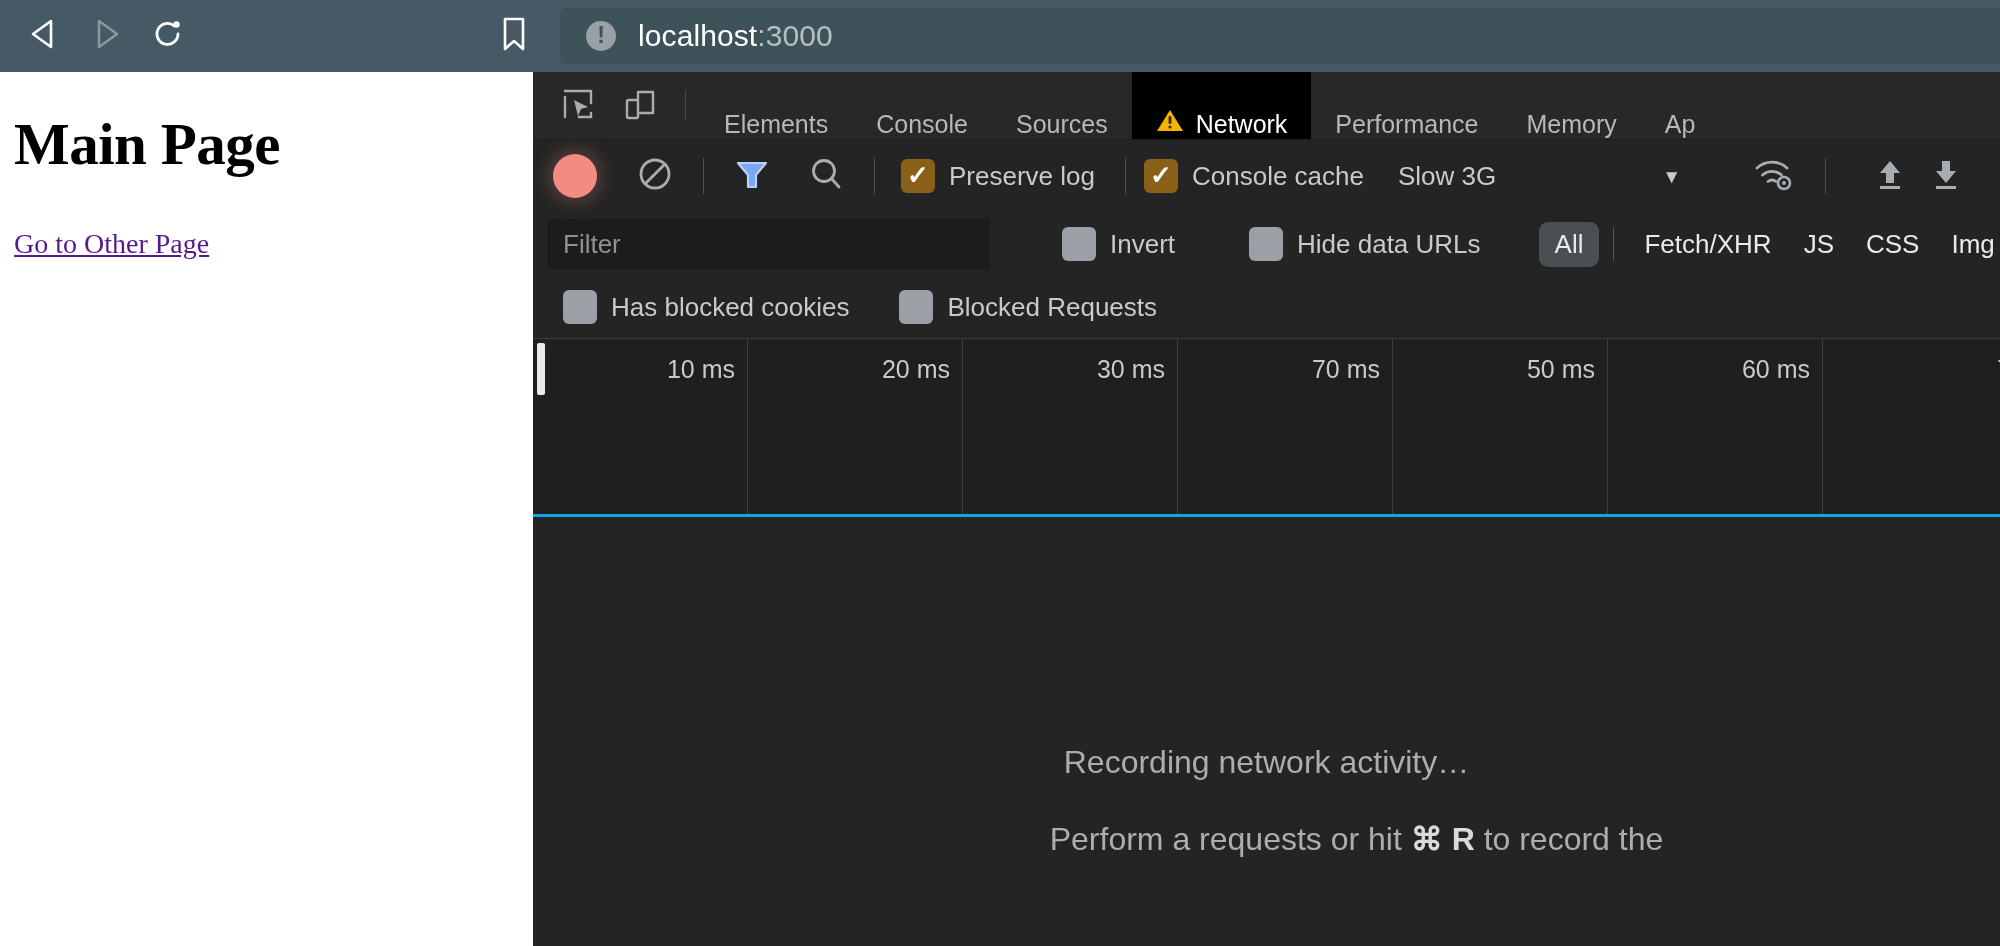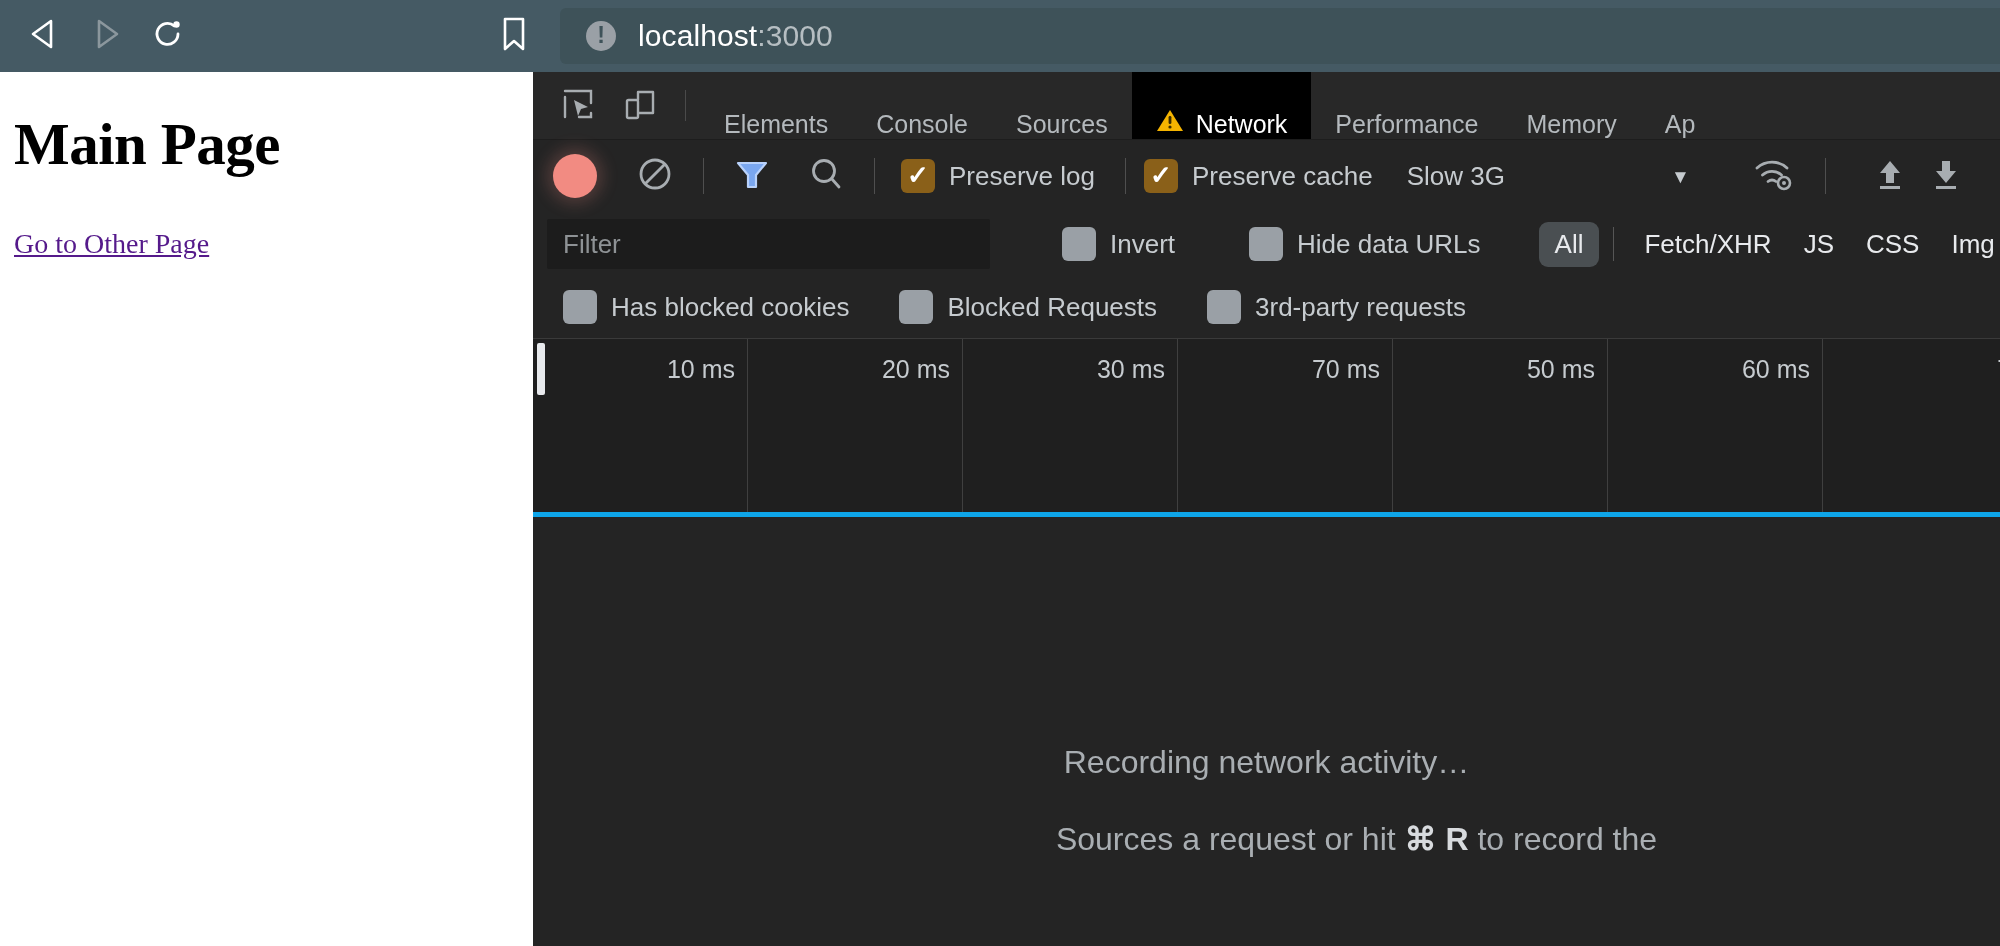--- a/index.html
+++ b/index.html
@@ -294,21 +294,21 @@
     padding-left: 30px;
     gap: 50px;
   }
 
   
   #timeline-area {
     height: 179px;
     background: #1f1f1f;
     position: relative;
     border-top: 1px solid #3a3a3a;
-    border-bottom: 5px solid #0ea5e9;
+    border-bottom: 3px solid #0ea5e9;
     overflow: hidden;
   }
   #timeline-scroll-handle {
     position: absolute;
     left: 4px; top: 4px;
     width: 8px; height: 52px;
     background: #e8eaed;
     border-radius: 2px;
   }
   #timeline-ticks {
@@ -507,21 +507,21 @@
         </span>
       <span class="cb-label">Preserve log</span>
     </div>
 
     <div class="tb-divider" style="margin:0 18px 0 30px;"></div>
 
     <div class="checkbox-group">
       <span class="cb checked">
           <span class="tick">✓</span>
         </span>
-      <span class="cb-label">Preserve cache</span>
+      <span class="cb-label">Console cache</span>
     </div>
 
     <div id="throttling-select">
       <span id="throttling-value">Slow 3G</span>
       <span id="throttling-caret">▼</span>
     </div>
 
     <div id="toolbar-right-spacer"></div>
 
     <div id="network-conditions-btn">
@@ -589,24 +589,20 @@
     <div class="checkbox-group">
       <span class="cb unchecked"></span>
       <span class="cb-label">Has blocked cookies</span>
     </div>
 
     <div class="checkbox-group">
       <span class="cb unchecked"></span>
       <span class="cb-label">Blocked Requests</span>
     </div>
 
-    <div class="checkbox-group">
-      <span class="cb unchecked"></span>
-      <span class="cb-label">3rd-party requests</span>
-    </div>
 
   </div>
 
   <div id="timeline-area">
     <div id="timeline-scroll-handle"></div>
     <div id="timeline-ticks">
       <div class="tl-tick">
         <span class="tl-tick-label">10 ms</span>
       </div>
       <div class="tl-tick">
@@ -625,16 +621,16 @@
         <span class="tl-tick-label">60 ms</span>
       </div>
       <div class="tl-tick">
         <span class="tl-tick-label">70</span>
       </div>
     </div>
   </div>
 
   <div id="network-empty-state">
     <div id="empty-recording-text">Recording network activity…</div>
-    <div id="empty-hint-text"><span>Sources a request or hit </span><span class="kbd-bold">⌘</span><span>&nbsp;</span><span class="kbd-bold">R</span><span> to record the</span></div>
+    <div id="empty-hint-text"><span>Perform a requests or hit </span><span class="kbd-bold">⌘</span><span>&nbsp;</span><span class="kbd-bold">R</span><span> to record the</span></div>
   </div>
 
 </div>
 
 </body></html>

